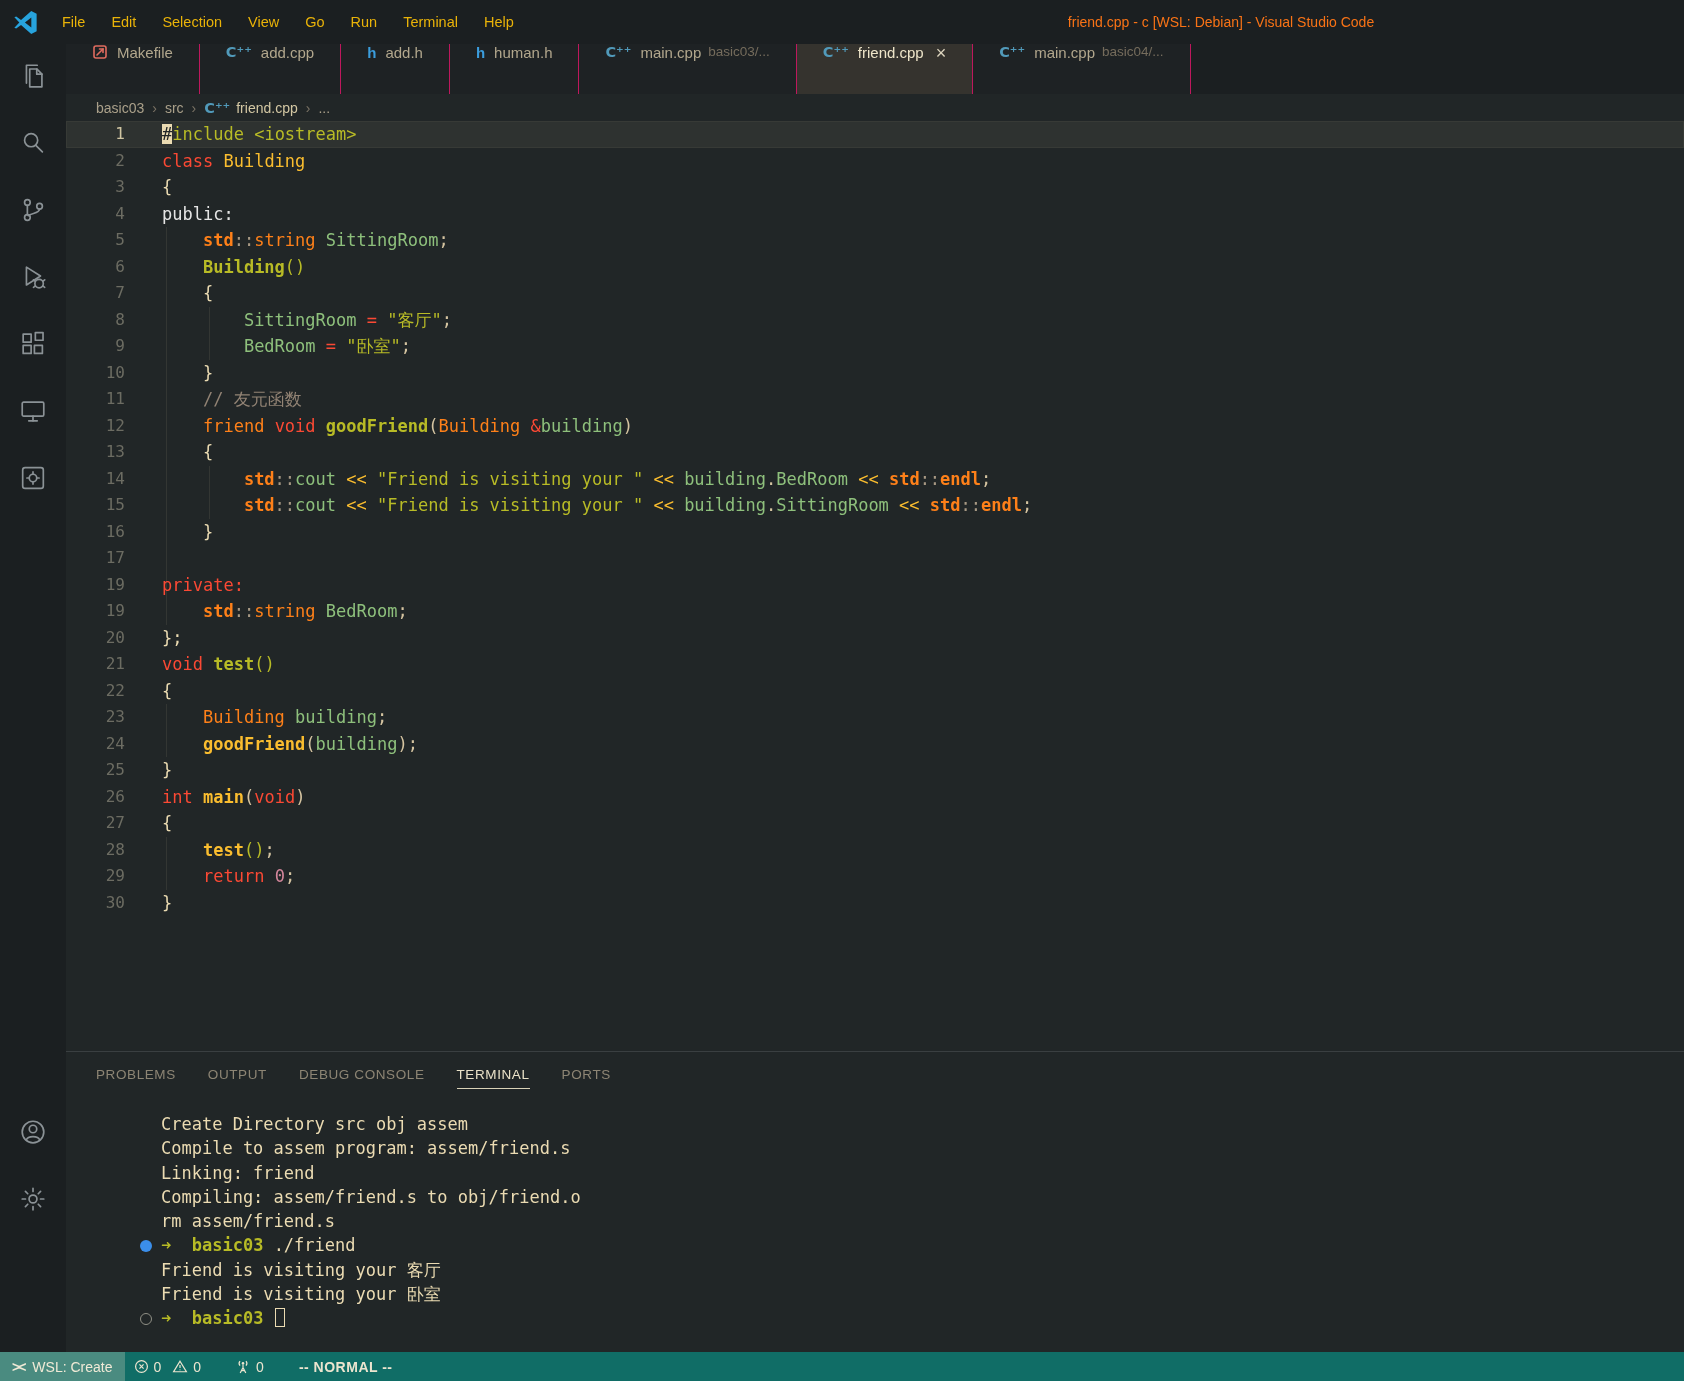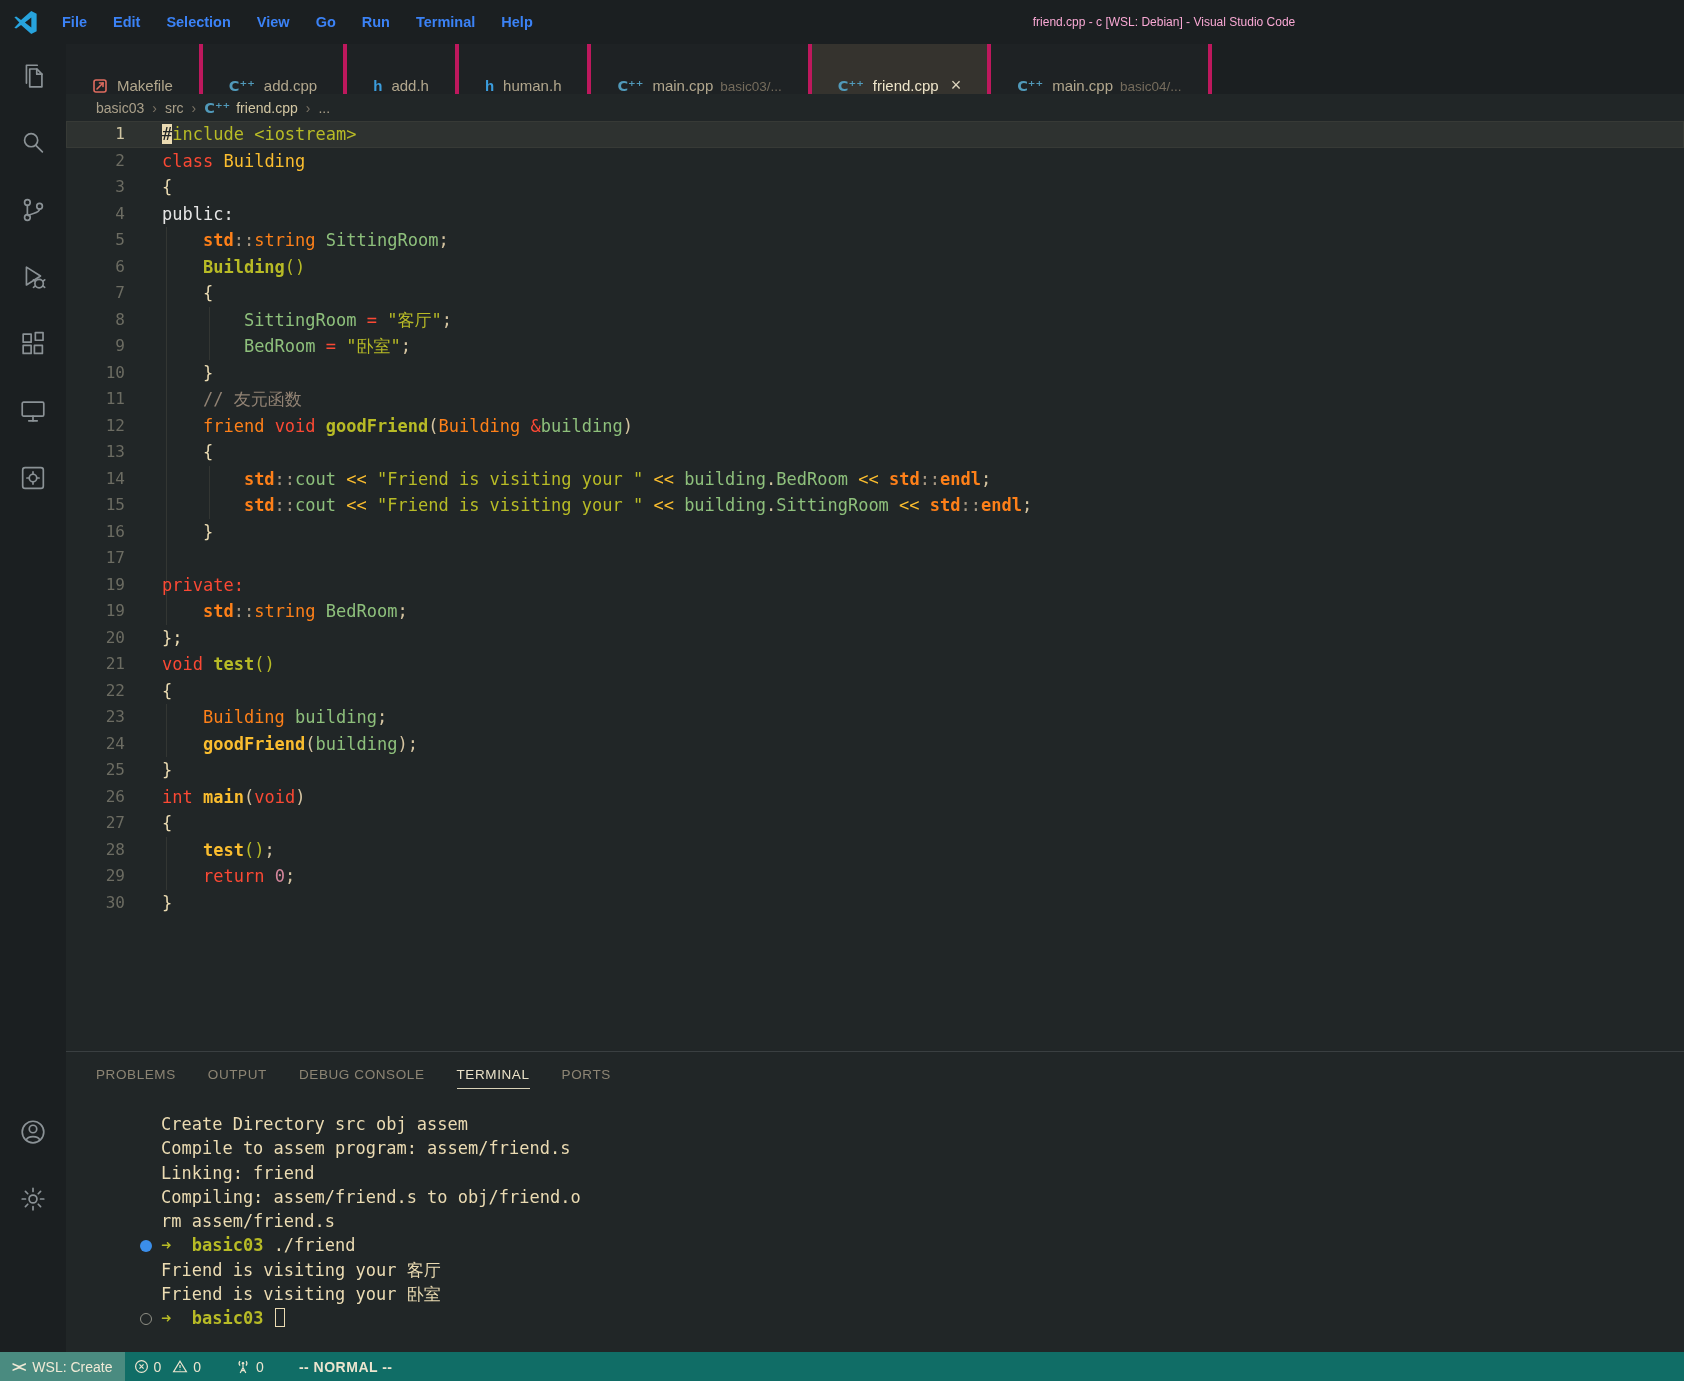--- a/index.html
+++ b/index.html
@@ -3,35 +3,35 @@
 <meta charset="utf-8">
 <style>
   html,body{margin:0;padding:0;background:#0e1112;}
   #app{position:relative;width:1684px;height:1381px;background:#212627;overflow:hidden;
        font-family:"Liberation Sans",sans-serif;-webkit-font-smoothing:antialiased;}
 
   
   .titlebar{height:44px;background:#1b1f21;display:flex;align-items:center;position:relative;}
   .logo{margin:0 10px 0 12px;display:flex;align-items:center;}
   .menubar{display:flex;height:100%;}
-  .menu-item{color:#3b82f6;font-size:14.5px;padding:9px 13px;display:flex;align-items:center;cursor:default;font-weight:bold;}
-  .window-title{position:absolute;left:1164px;transform:translateX(-50%);color:#f9a8d4;font-size:12px;white-space:nowrap;}
+  .menu-item{color:#eab308;font-size:14.5px;padding:9px 13px;display:flex;align-items:center;cursor:default;}
+  .window-title{position:absolute;left:1221px;transform:translateX(-50%);color:#f97316;font-size:14px;white-space:nowrap;}
 
   
   .main{display:flex;height:1308px;}
   .activitybar{width:66px;background:#1b1f21;display:flex;flex-direction:column;align-items:center;flex:none;}
   .ab-item{width:66px;height:67px;display:flex;align-items:center;justify-content:center;}
   .ab-spacer{flex:1;}
   .ab-bottom{padding-bottom:118px;display:flex;flex-direction:column;}
 
   .editor-col{flex:1;display:flex;flex-direction:column;min-width:0;}
 
   
   .tabbar{height:50px;background:#1b1f21;display:flex;align-items:stretch;overflow:hidden;}
-  .tab{display:flex;align-items:flex-end;padding:0 26px;background:#1e2224;border-right:4px solid #be185d;
+  .tab{display:flex;align-items:flex-start;padding:0 26px;background:#1e2224;border-right:1px solid #be185d;
        color:#b2a78d;font-size:15px;white-space:nowrap;cursor:default;}
   .tab.active{background:#35332e;color:#eee5c9;}
   .tab .ticon{margin-right:9px;display:flex;align-items:center;}
   .tab .detail{color:#756c5c;font-size:13.5px;margin-left:7px;}
   .tab .close{margin-left:12px;color:#ded6bf;font-size:18px;line-height:1;}
   .cpp-glyph{color:#519aba;font-weight:bold;font-size:14.5px;font-family:"DejaVu Sans",sans-serif;}
   .h-glyph{color:#3b9ddd;font-weight:bold;font-size:15px;}
 
   
   .breadcrumb{height:27px;display:flex;align-items:center;padding-left:30px;background:#212627;

